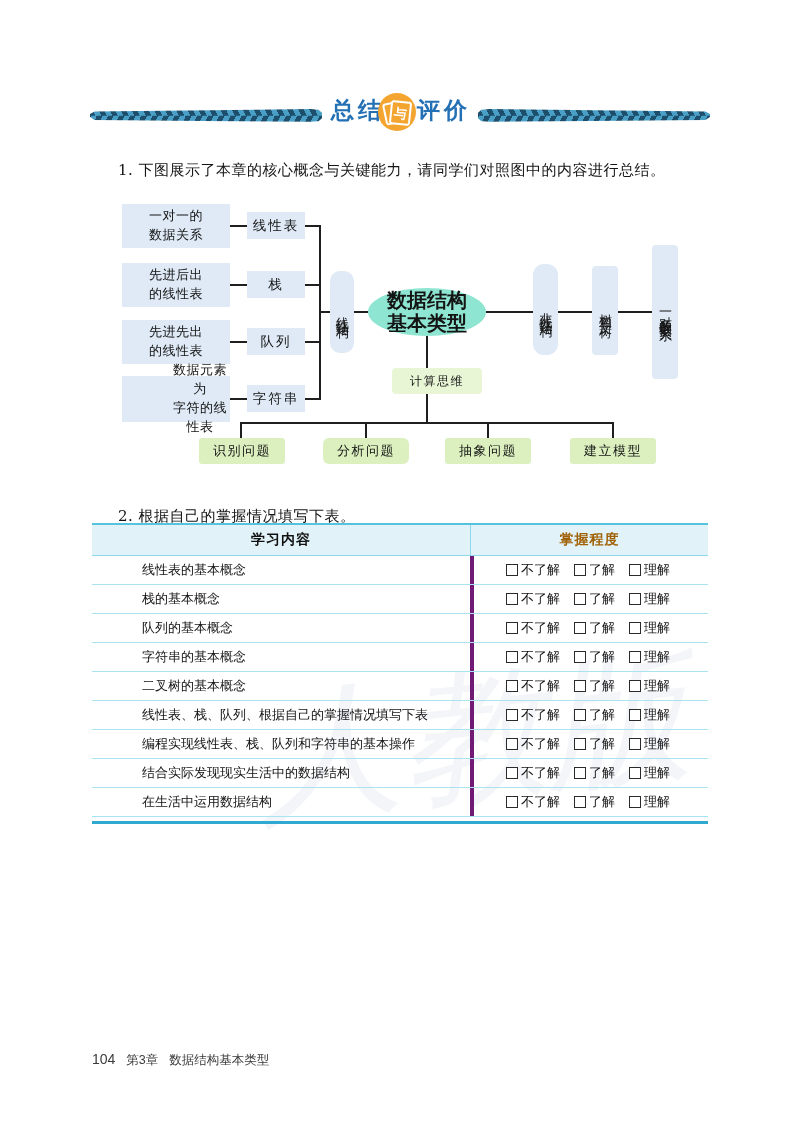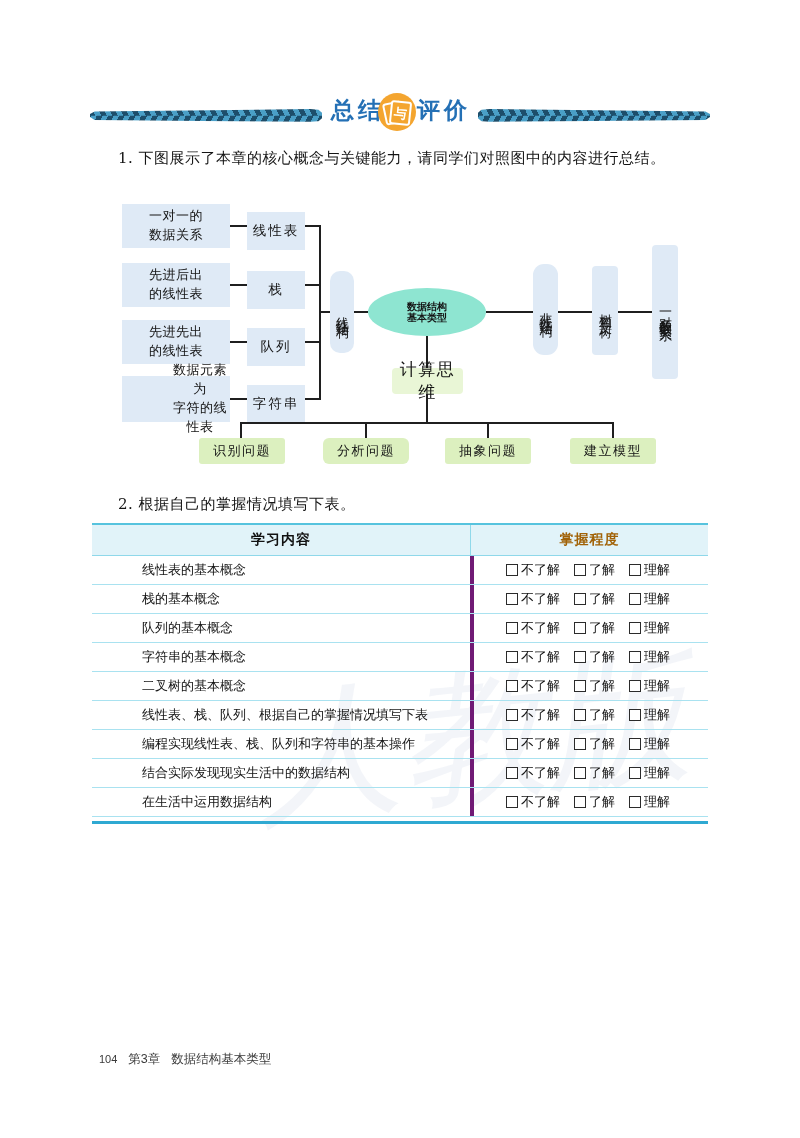--- a/index.html
+++ b/index.html
@@ -28,34 +28,34 @@
   .banner-icon{position:absolute;left:378px;top:93px;width:38px;height:38px;border-radius:50%;
     background:#f4a52f;}
   .icon-page-back{position:absolute;left:6px;top:9px;width:15px;height:18px;border:2px solid #fff;
     border-radius:3px;transform:rotate(-12deg);}
   .icon-page-front{position:absolute;left:12px;top:8px;width:17px;height:20px;border:2px solid #fff;
     border-radius:3px;background:#f4a52f;transform:rotate(6deg);
     display:flex;align-items:center;justify-content:center;}
   .icon-glyph{color:#fff;font-size:13px;font-weight:bold;line-height:1;}
   
   .instr{position:absolute;left:118px;font-size:15px;color:#141414;font-family:var(--kai);
-    letter-spacing:0.5px;}
+    letter-spacing:0.5px;margin-top:12px;}
   
   .bx{position:absolute;box-sizing:border-box;display:flex;align-items:center;justify-content:center;
     text-align:center;color:#141414;font-family:var(--kai);}
   .blue{background:#dfeaf6;}
   .green{background:#dcf0bf;border-radius:3px;}
   .desc{width:108px;left:122px;font-size:13px;line-height:1.45;letter-spacing:0.5px;}
-  .mid{left:247px;width:58px;height:38px;font-size:13.5px;letter-spacing:2px;}
+  .mid{left:247px;width:58px;height:27px;font-size:13.5px;letter-spacing:2px;}
   .vert{writing-mode:vertical-rl;text-orientation:upright;font-size:13px;letter-spacing:3px;
     justify-content:center;}
   .ellipse{left:368px;top:288px;width:118px;height:48px;border-radius:50%;background:#8ee5d1;
-    font-family:var(--hei);font-weight:bold;font-size:10px;line-height:1.15;flex-direction:column;}
-  .think{left:392px;top:368px;width:71px;height:26px;background:#e9f6d6;border-radius:4px;
-    font-size:17px;letter-spacing:1.5px;}
+    font-family:var(--hei);font-weight:bold;font-size:20px;line-height:1.15;flex-direction:column;}
+  .think{left:392px;top:368px;width:90px;height:26px;background:#e9f6d6;border-radius:4px;
+    font-size:12px;letter-spacing:1.5px;}
   .step{top:438px;width:86px;height:26px;font-size:13px;letter-spacing:1.5px;}
   .hline,.vline{position:absolute;background:var(--line);}
   .hline{height:2px;}
   .vline{width:2px;}
   
   .tbl{position:absolute;left:92px;top:523px;width:616px;}
   .thead{display:flex;height:30px;background:#e1f3f9;border-top:2px solid #56c3de;
     border-bottom:1px solid #8fd8ea;}
   .th-left{width:378px;display:flex;align-items:center;justify-content:center;
     font-weight:bold;font-size:14px;color:#111;letter-spacing:1px;}
@@ -69,21 +69,21 @@
     align-items:center;padding-left:32px;gap:14px;}
   .opt{display:flex;align-items:center;gap:3px;font-family:var(--kai);font-size:13px;color:#141414;}
   .cb{width:10px;height:10px;border:1.4px solid #2b2b2b;display:inline-block;background:#fff;}
   .tbl-bottom{height:3px;background:#2fa9d2;margin-top:4px;}
   
   .watermark{position:absolute;left:255px;top:640px;font-size:145px;font-style:italic;
     font-family:var(--kai);color:rgba(140,160,195,0.10);transform:rotate(-6deg);
     pointer-events:none;white-space:nowrap;}
   .footer{position:absolute;left:92px;top:1051px;display:flex;align-items:baseline;gap:11px;
     color:#3a3a3a;}
-  .footer .pn{font-size:11px;margin-left:7px;}
+  .footer .pn{font-size:14px;}
   .footer .ch{font-size:12.5px;}
 </style>
 </head>
 <body>
 
 <div id="page">
 
   <div class="ribbon left"></div>
   <div class="banner-word" style="left:331px;">总结</div>
   <div class="banner-icon">

